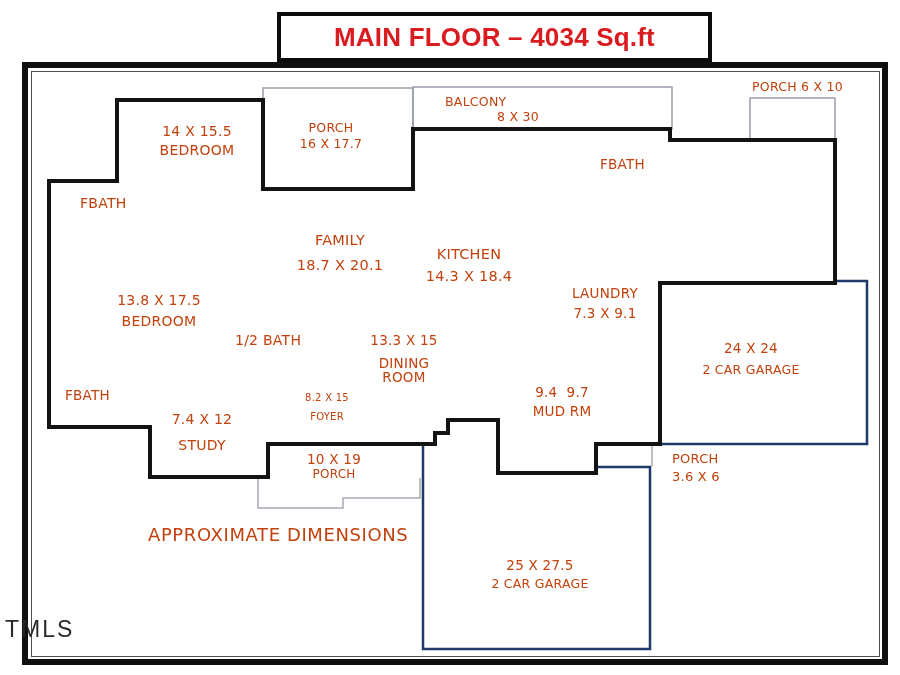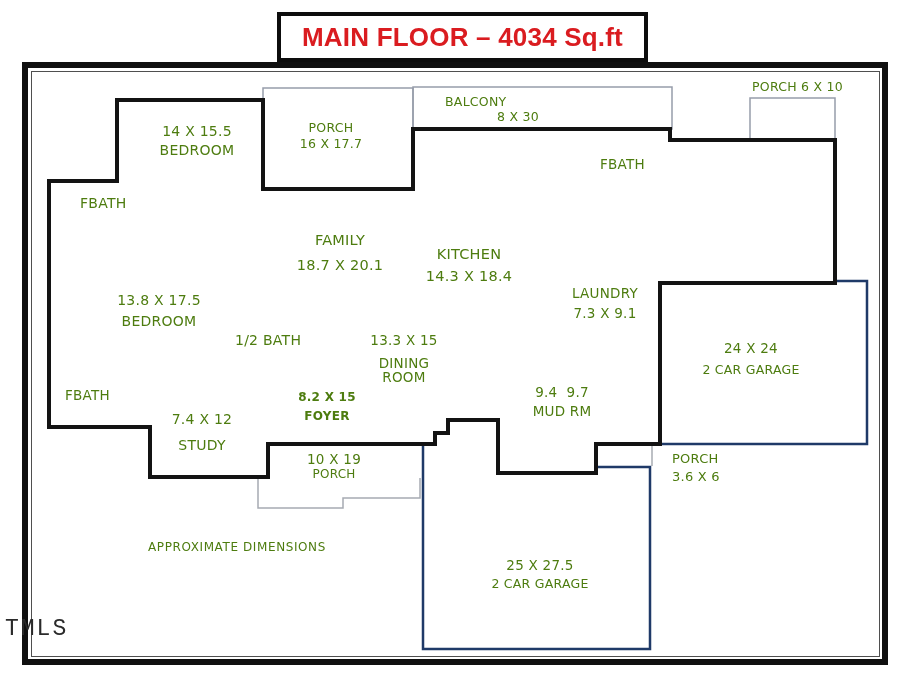--- a/index.html
+++ b/index.html
@@ -3,31 +3,31 @@
 <meta charset="utf-8">
 <style>
   html,body{margin:0;padding:0;background:#ffffff;}
   #stage{position:relative;width:900px;height:675px;background:#ffffff;overflow:hidden;
          font-family:"DejaVu Sans",sans-serif;}
   #plan-svg{position:absolute;left:0;top:0;}
   .border-outer{position:absolute;left:22px;top:62px;width:866px;height:603px;
                 border:6px solid #101010;box-sizing:border-box;pointer-events:none;}
   .border-inner{position:absolute;left:31px;top:71px;width:849px;height:586px;
                 border:1px solid #4f4f4f;box-sizing:border-box;pointer-events:none;}
-  .title-box{position:absolute;left:277px;top:12px;width:371px;height:50px;background:#ffffff;
+  .title-box{position:absolute;left:277px;top:12px;width:435px;height:50px;background:#ffffff;
              border:4px solid #0d0d0d;box-sizing:border-box;display:flex;align-items:center;
              justify-content:center;z-index:5;}
   .title-text{color:#DA1C20;font-family:"Liberation Sans",sans-serif;font-weight:bold;
               font-size:26px;letter-spacing:.2px;white-space:nowrap;}
-  .lbl{position:absolute;color:#4d7c0f;font-size:13.5px;letter-spacing:.25px;
+  .lbl{position:absolute;color:#c2410c;font-size:13.5px;letter-spacing:.25px;
        white-space:nowrap;z-index:3;line-height:18px;}
   .lbl span{display:block;}
   .ctr{transform:translateX(-50%);text-align:center;}
   .pre{white-space:pre;}
-  .watermark{position:absolute;left:5px;top:616px;font-family:Liberation Mono, monospace;
+  .watermark{position:absolute;left:5px;top:616px;font-family:Liberation Sans, sans-serif;
              font-size:23px;color:#2a2a2a;letter-spacing:2px;z-index:6;text-align:right;}
 </style>
 </head>
 <body>
 
 <div id="stage">
 
   <svg id="plan-svg" width="900" height="675" viewBox="0 0 900 675">
 
     <path d="M263,88 H413 V189 H263 Z" fill="none" stroke="#979DAA" stroke-width="1.5"></path>
@@ -97,21 +97,21 @@
   <div class="lbl" style="left:235px;top:331px;font-size:14px;">
     <span>1/2 BATH</span>
   </div>
 
   <div class="lbl ctr" style="left:404px;top:333px;line-height:14px;">
     <span style="margin-bottom:9px;">13.3 X 15</span>
     <span>DINING</span>
     <span>ROOM</span>
   </div>
 
-  <div class="lbl ctr" style="left:327px;top:388px;font-size:12px;line-height:19px;font-weight:bold;">
+  <div class="lbl ctr" style="left:327px;top:388px;font-size:10px;line-height:19px;">
     <span>8.2 X 15</span>
     <span>FOYER</span>
   </div>
 
   <div class="lbl ctr" style="left:562px;top:383px;line-height:19px;">
     <span class="pre">9.4  9.7</span>
     <span>MUD RM</span>
   </div>
 
   <div class="lbl" style="left:65px;top:386px;">
@@ -121,21 +121,21 @@
   <div class="lbl ctr" style="left:202px;top:406px;font-size:14px;line-height:26px;">
     <span>7.4 X 12</span>
     <span>STUDY</span>
   </div>
 
   <div class="lbl ctr" style="left:334px;top:452px;line-height:15px;">
     <span>10 X 19</span>
     <span style="font-size:12px;">PORCH</span>
   </div>
 
-  <div class="lbl" style="left:148px;top:526px;font-size:12px;letter-spacing:.6px;margin-top:12px;">
+  <div class="lbl" style="left:148px;top:526px;font-size:18px;letter-spacing:.6px;">
     <span>APPROXIMATE DIMENSIONS</span>
   </div>
 
   <div class="lbl ctr" style="left:751px;top:338px;line-height:21px;">
     <span>24 X 24</span>
     <span style="font-size:12.5px;">2 CAR GARAGE</span>
   </div>
 
   <div class="lbl ctr" style="left:540px;top:556px;line-height:18.5px;">
     <span>25 X 27.5</span>

